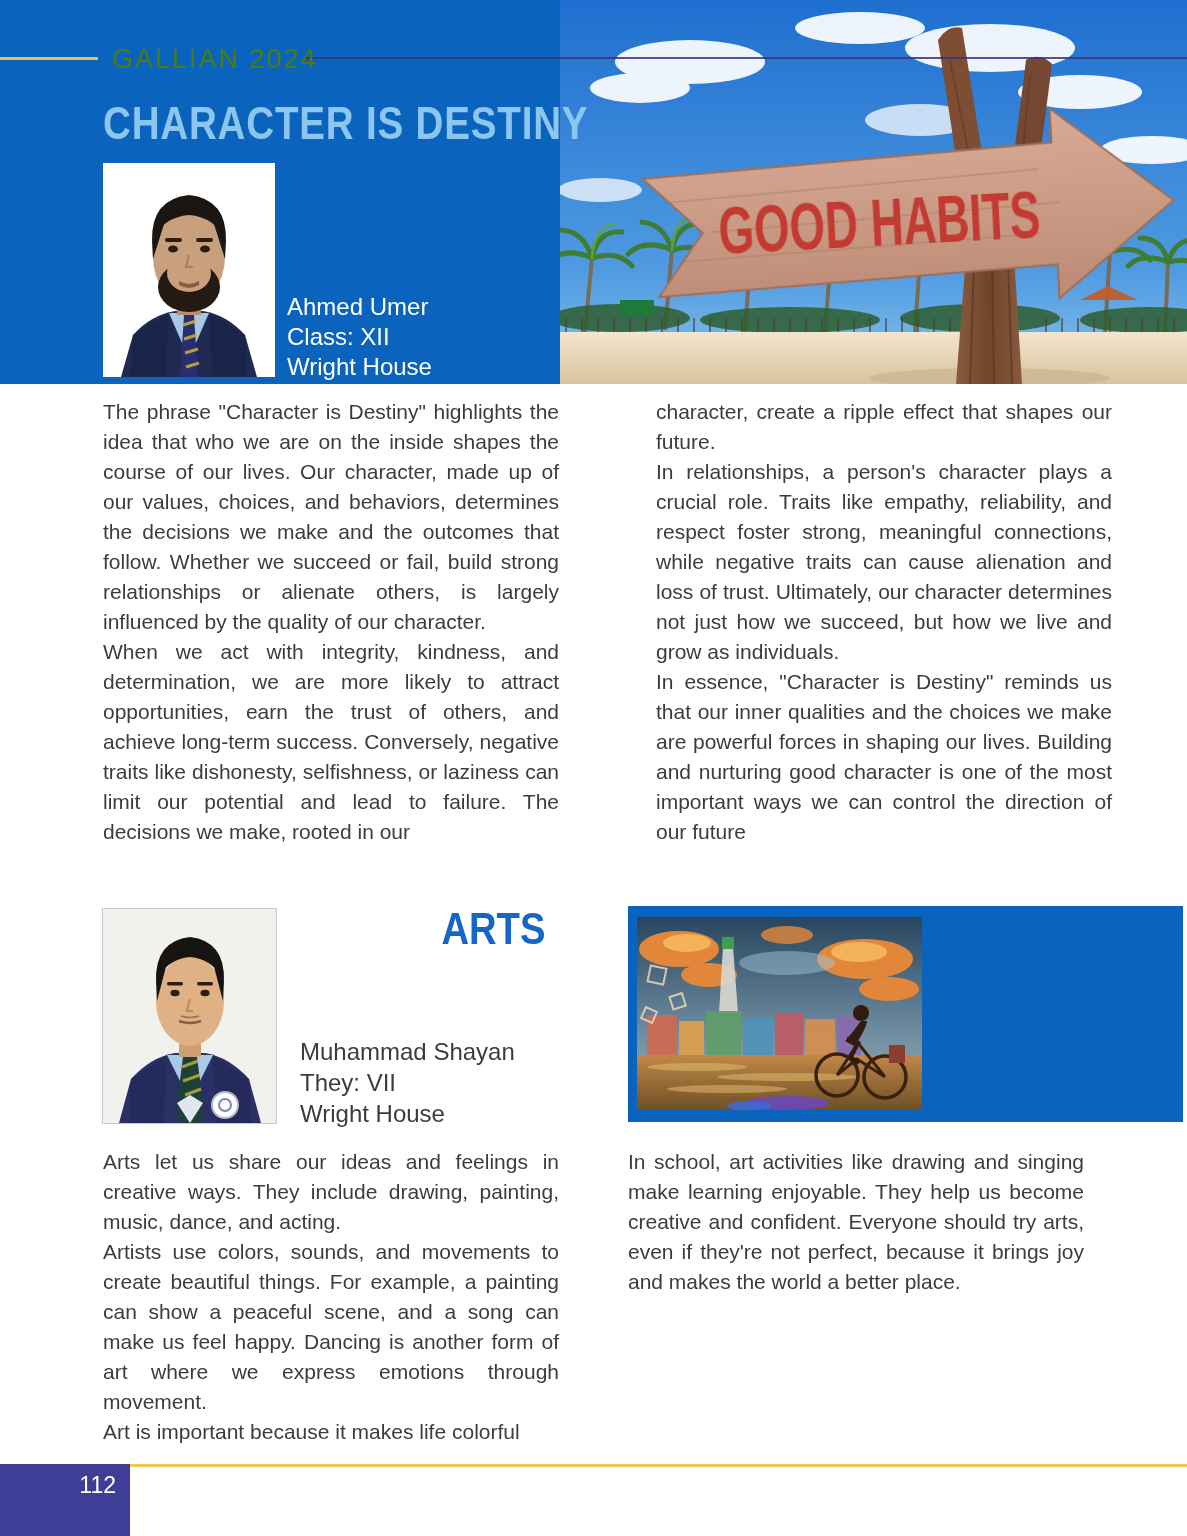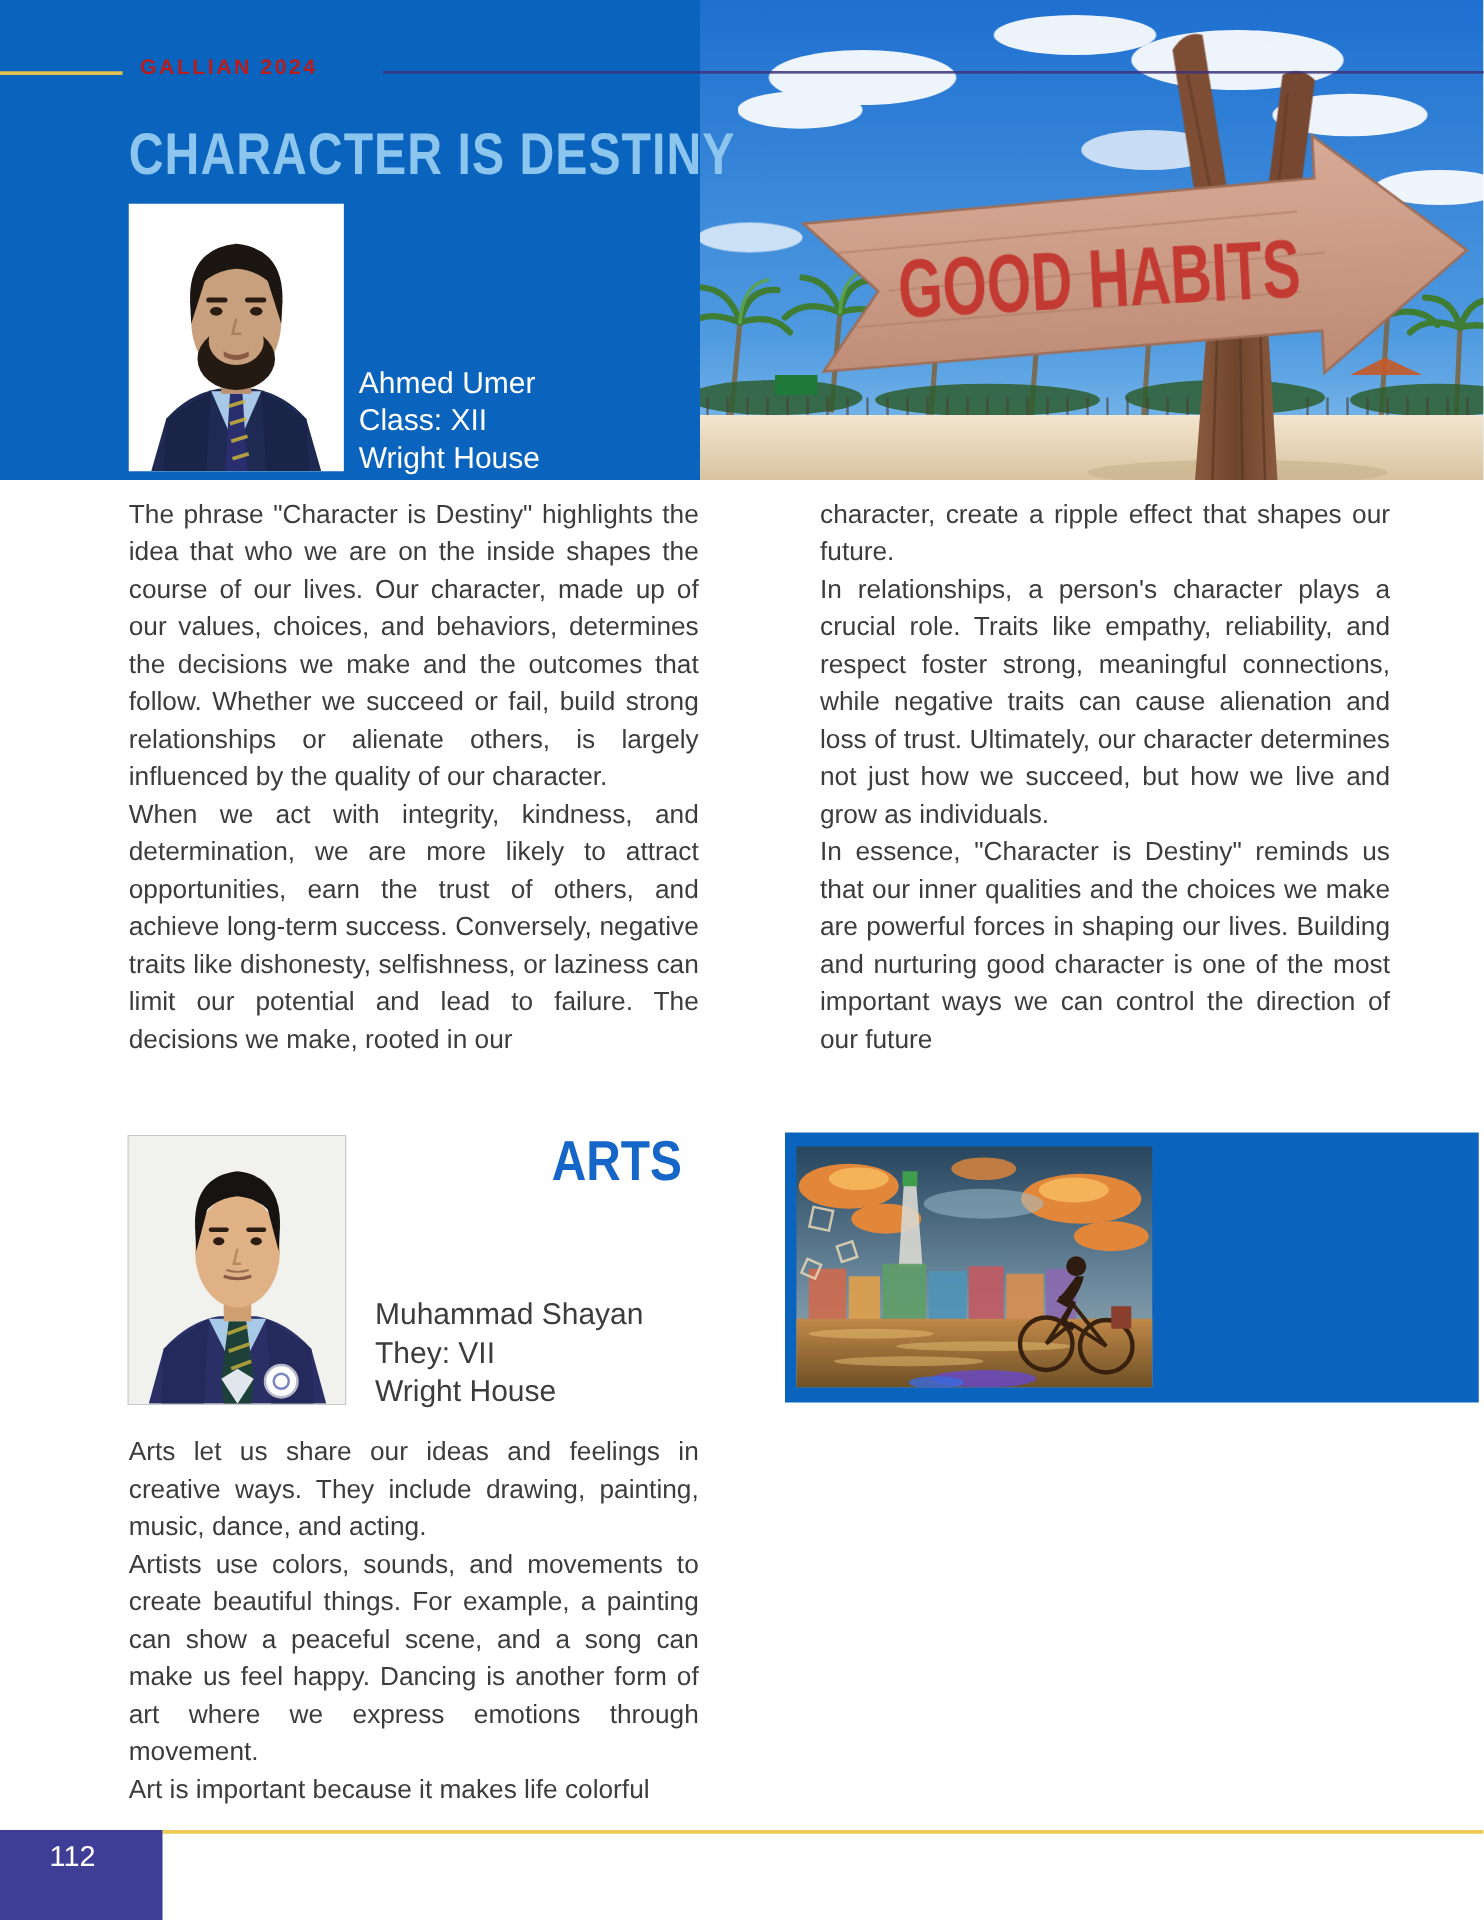--- a/index.html
+++ b/index.html
@@ -4,22 +4,22 @@
 <style>
   html,body{margin:0;padding:0;background:#ffffff;}
   .page{
     position:relative;width:1187px;height:1536px;background:#ffffff;
     font-family:"Liberation Sans", sans-serif;overflow:hidden;
   }
   
   .hero{position:absolute;left:0;top:0;width:560px;height:384px;background:#0a63bd;}
   .beach{position:absolute;left:560px;top:0;width:627px;height:384px;overflow:hidden;}
   .masthead{
-    position:absolute;left:112px;top:44px;color:#b91c1c;font-weight:bold;
-    font-size:17px;letter-spacing:2px;white-space:nowrap;z-index:4;
+    position:absolute;left:112px;top:44px;color:#4d7c0f;font-weight:normal;
+    font-size:27px;letter-spacing:2px;white-space:nowrap;z-index:4;
   }
   .rule-yellow-top{position:absolute;left:0;top:57px;width:98px;height:3px;background:#e2c14c;z-index:4;}
   .rule-dark-top{position:absolute;left:306px;top:57px;width:881px;height:2px;background:#3c3278;z-index:4;opacity:.85;}
   .headline{
     position:absolute;left:103px;top:98px;color:#8cc6ee;font-weight:bold;
     font-size:47px;line-height:50px;white-space:nowrap;
     transform:scaleX(0.82);transform-origin:left center;letter-spacing:1px;z-index:2;
   }
   .photo-frame{position:absolute;background:#ffffff;overflow:hidden;}
   .photo1{left:103px;top:163px;width:172px;height:214px;}
@@ -41,21 +41,21 @@
   .arts-title{
     position:absolute;right:642px;top:903px;color:#1566c6;font-weight:bold;
     font-size:45px;white-space:nowrap;transform:scaleX(0.85);transform-origin:right center;
   }
   .art-frame{position:absolute;left:628px;top:906px;width:555px;height:216px;background:#0a63bd;}
   .art-frame svg{position:absolute;left:9px;top:11px;}
   
   .rule-yellow-bottom{position:absolute;left:130px;top:1464px;width:1057px;height:3px;background:#efca52;}
   .pagenum-box{
     position:absolute;left:0;top:1464px;width:130px;height:72px;background:#3e3e97;
-    color:#ffffff;font-size:23px;text-align:center;box-sizing:border-box;padding:8px 14px 0 0;
+    color:#ffffff;font-size:23px;text-align:right;box-sizing:border-box;padding:8px 14px 0 0;
   }
 </style>
 </head>
 <body>
 
 <div class="page">
 
   <div class="hero"></div>
 
   <div class="beach">
@@ -383,20 +383,21 @@
       </g>
     </svg>
   </div>
 
   <div class="col col-2-left">
     <p>Arts let us share our ideas and feelings in creative ways. They include drawing, painting, music, dance, and acting.</p>
     <p>Artists use colors, sounds, and movements to create beautiful things. For example, a painting can show a peaceful scene, and a song can make us feel happy. Dancing is another form of art where we express emotions through movement.</p>
     <p>Art is important because it makes life colorful</p>
   </div>
   <div class="col col-2-right">
+    <p>In school, art activities like drawing and singing make learning enjoyable. They help us become creative and confident. Everyone should try arts, even if they're not perfect, because it brings joy and makes the world a better place.</p>
   </div>
 
   <div class="rule-yellow-bottom"></div>
   <div class="pagenum-box">
     <span>112</span>
   </div>
 
 </div>
 
 </body></html>

